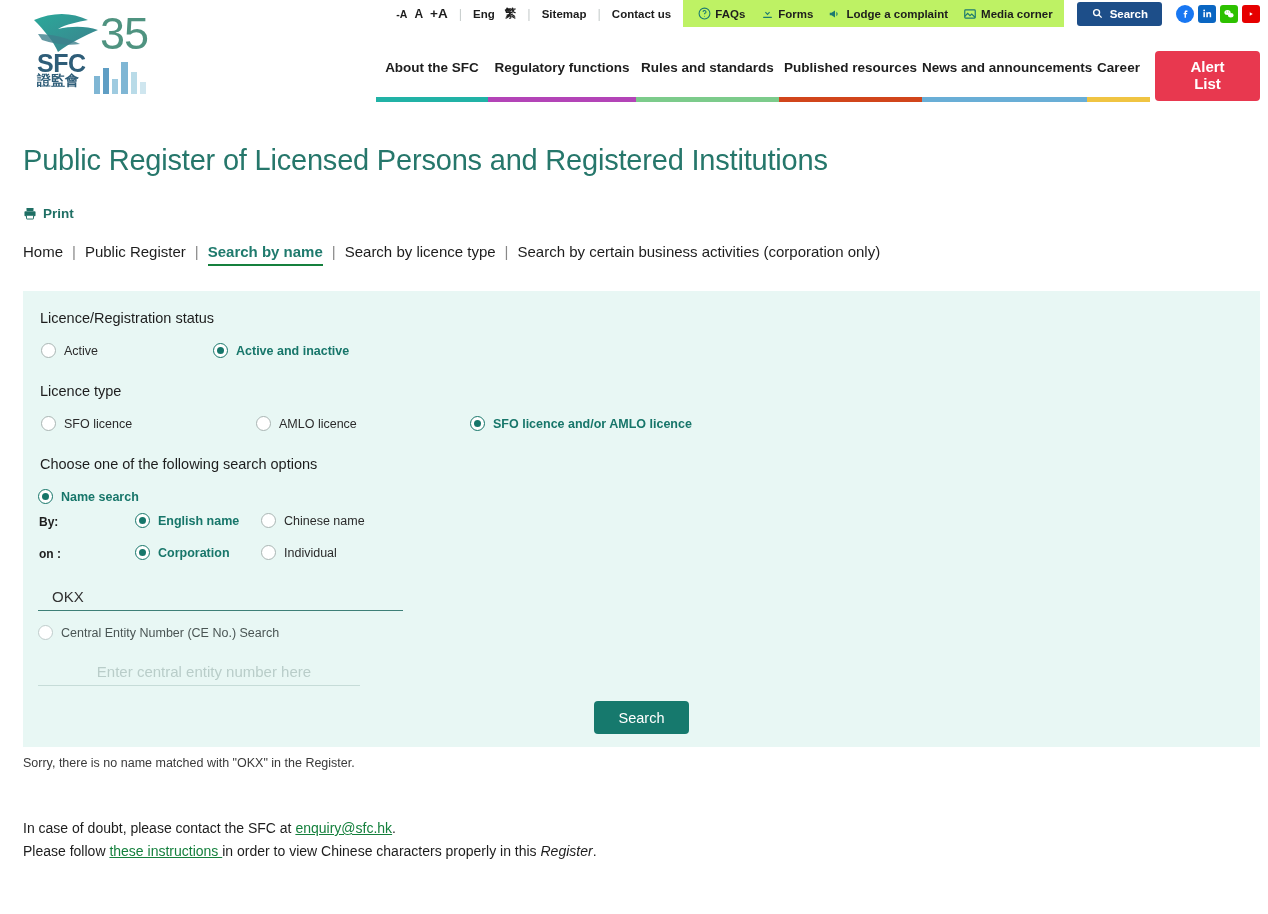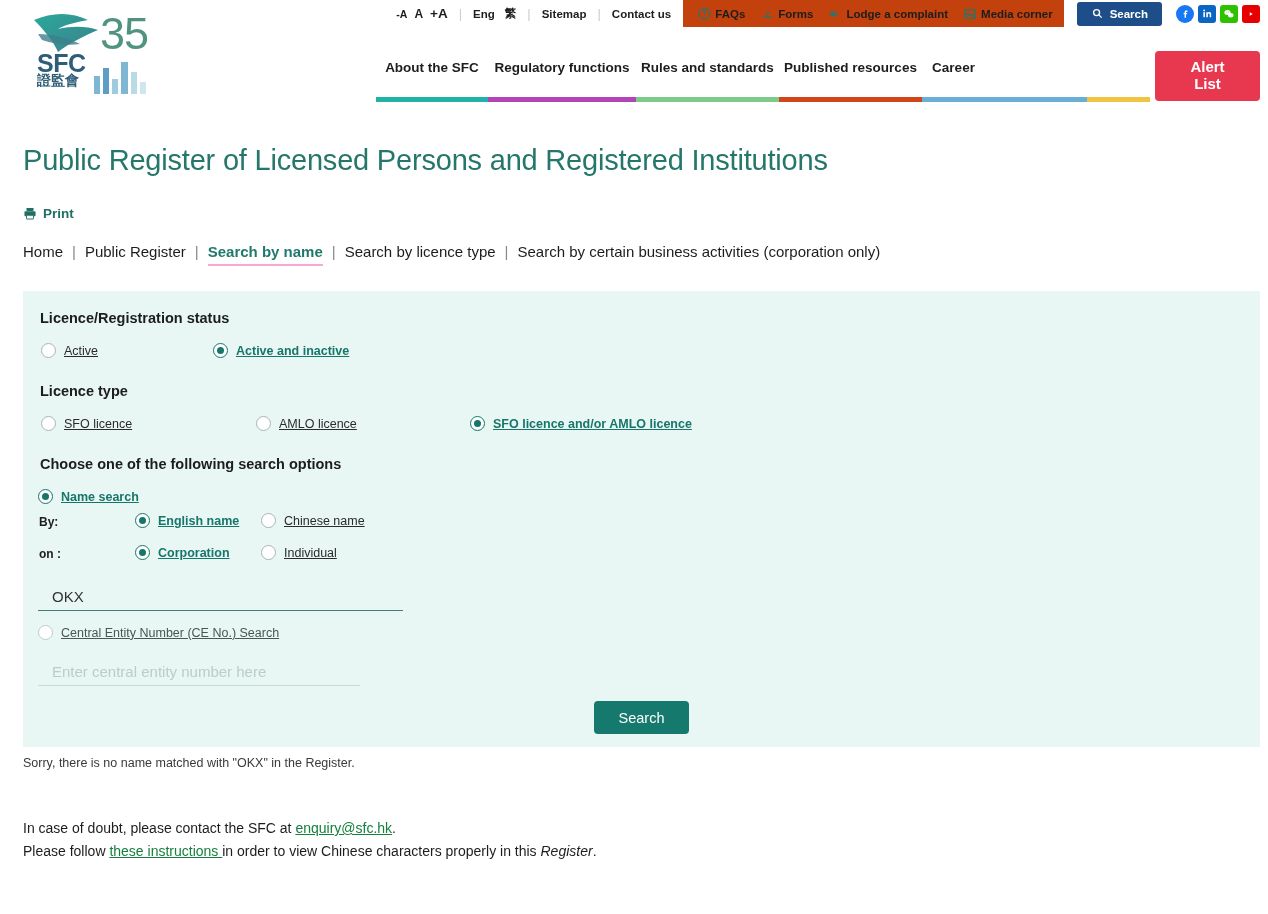--- a/index.html
+++ b/index.html
@@ -30,21 +30,21 @@
   .fs-mid { font-size: 12px; }
   .fs-big { font-size: 13.5px; }
   .util-sep {
     color: #c9cfce;
     margin: 0 11px;
     font-weight: normal;
     font-size: 13px;
   }
   .util-link { cursor: pointer; white-space: nowrap; }
   .util-tint {
-    background: #c2410c;
+    background: #bef264;
     height: 27px;
     display: flex;
     align-items: center;
     padding: 0 11px 0 14px;
     gap: 15px;
     margin-left: 12px;
   }
   .util-tint .ico-item { display: flex; align-items: center; gap: 4px; white-space: nowrap; cursor: pointer; }
   .ico { display: inline-flex; width: 14px; height: 14px; align-items: center; justify-content: center; }
   .ico svg { display: block; }
@@ -174,36 +174,36 @@
     top: 243px; left: 23px;
     display: flex;
     align-items: baseline;
     font-size: 15px;
     color: #1d1d1d;
   }
   .crumb { cursor: pointer; white-space: nowrap; }
   .crumb.active {
     color: #1f7a6d;
     font-weight: bold;
-    border-bottom: 2px solid #f9a8d4;
+    border-bottom: 2px solid #15803d;
     padding-bottom: 4px;
   }
   .crumb-sep { color: #888; margin: 0 9px; }
 
   
   .panel {
     position: absolute;
     top: 291px; left: 23px;
     width: 1237px; height: 456px;
     background: #e8f7f4;
   }
   .sec-title {
     position: absolute;
     font-size: 14.5px;
-    font-weight: bold;
+    font-weight: normal;
     color: #1d1d1d;
   }
 
   .radio-row { position: absolute; display: flex; align-items: center; }
   .radio {
     display: flex;
     align-items: center;
     gap: 8px;
     cursor: pointer;
     white-space: nowrap;
@@ -218,21 +218,21 @@
   }
   .radio.on .rdot { border-color: #17766a; }
   .radio.on .rdot::after {
     content: "";
     position: absolute;
     left: 2.5px; top: 2.5px;
     width: 7px; height: 7px;
     border-radius: 50%;
     background: #17766a;
   }
-  .rlabel { font-size: 12.5px; color: #2b2b2b; text-decoration: underline; }
+  .rlabel { font-size: 12.5px; color: #2b2b2b; }
   .radio.on .rlabel { color: #17766a; font-weight: bold; }
   .radio.dim .rdot { border-color: #bfcccb; }
   .radio.dim .rlabel { color: #4a5554; }
 
   .inline-label {
     position: absolute;
     font-size: 12px;
     font-weight: bold;
     color: #1d1d1d;
   }
@@ -244,20 +244,21 @@
     border-bottom: 1.5px solid #3d7f77;
     font-family: "Liberation Sans", sans-serif;
     font-size: 15px;
     color: #333;
     padding: 2px 4px 5px 14px;
     outline: none;
   }
   .text-input.disabled {
     border-bottom: 1px solid #c6dcd8;
     color: #b9cdc9;
+    text-align: center;
   }
   .text-input.disabled::placeholder { color: #b9cdc9; opacity: 1; }
 
   .submit-btn {
     position: absolute;
     background: #16796d;
     color: #ffffff;
     border: none;
     border-radius: 4px;
     width: 95px; height: 33px;
@@ -408,20 +409,21 @@
   <div class="logo-35">35</div>
   <div class="logo-text-sfc">SFC</div>
   <div class="logo-text-cn">證監會</div>
 </div>
 
 <div class="main-nav">
   <div class="nav-item" style="width:112px"><span>About the SFC</span></div>
   <div class="nav-item" style="width:148px"><span>Regulatory functions</span></div>
   <div class="nav-item" style="width:143px"><span>Rules and standards</span></div>
   <div class="nav-item" style="width:143px"><span>Published resources</span></div>
+  <div class="nav-item" style="width:165px"><span>News and announcements</span></div>
   <div class="nav-item" style="width:63px"><span>Career</span></div>
 </div>
 <div class="nav-underline">
   <div style="width:112px;background:#21b2a6"></div>
   <div style="width:148px;background:#b344b7"></div>
   <div style="width:143px;background:#7ccb8b"></div>
   <div style="width:143px;background:#d1451b"></div>
   <div style="width:165px;background:#69aed6"></div>
   <div style="width:63px;background:#f0c442"></div>
 </div>

